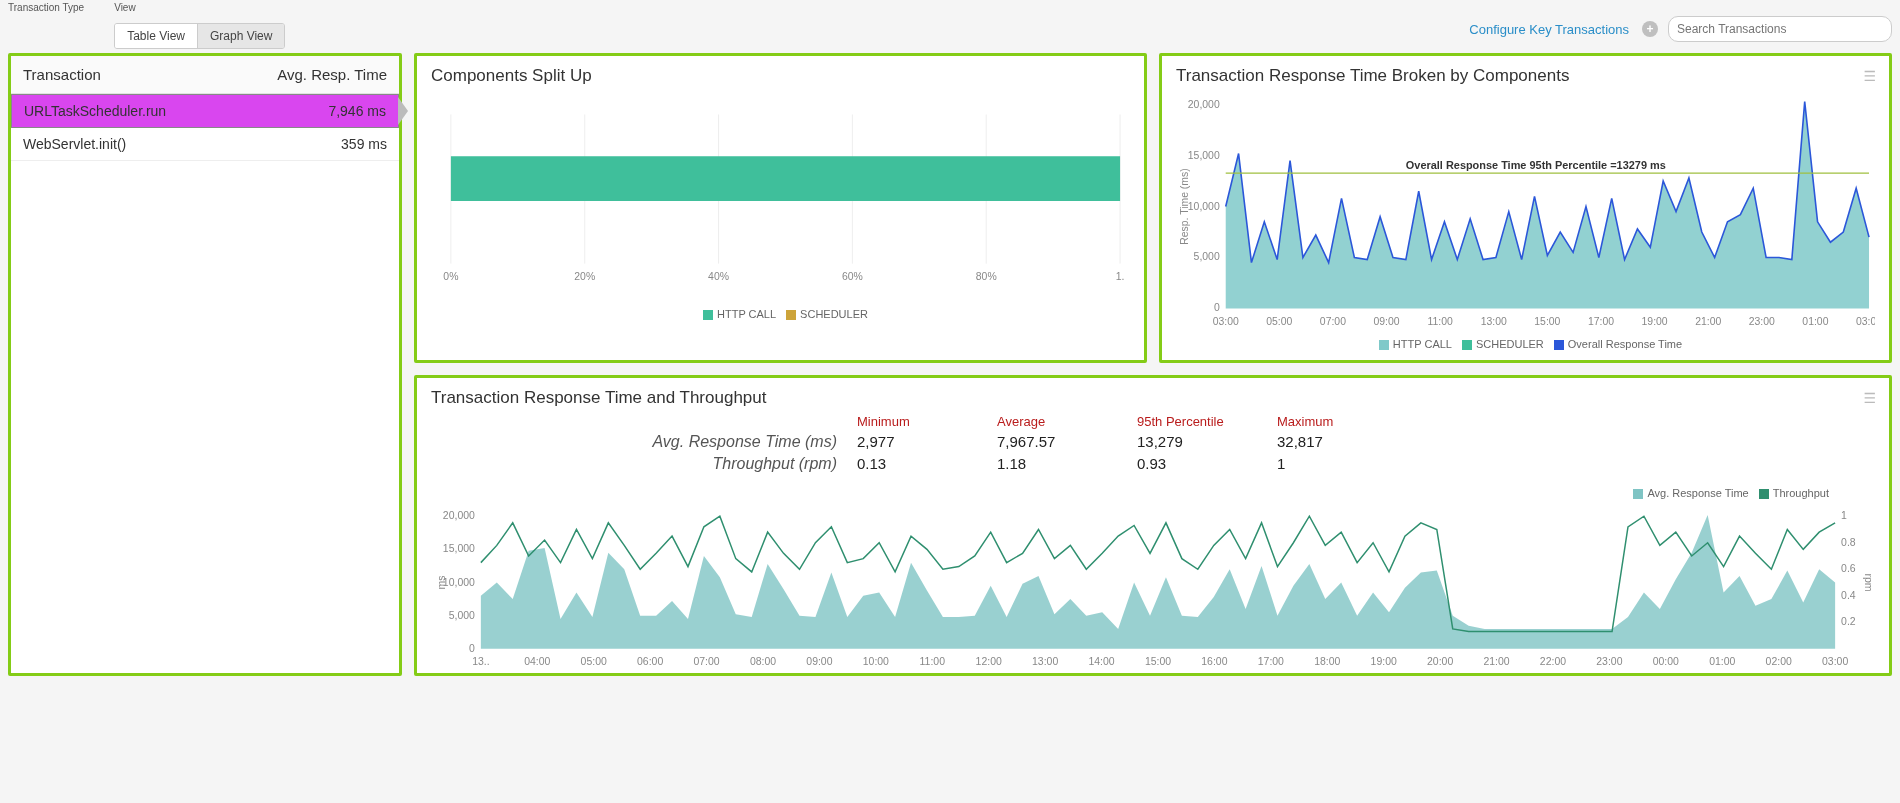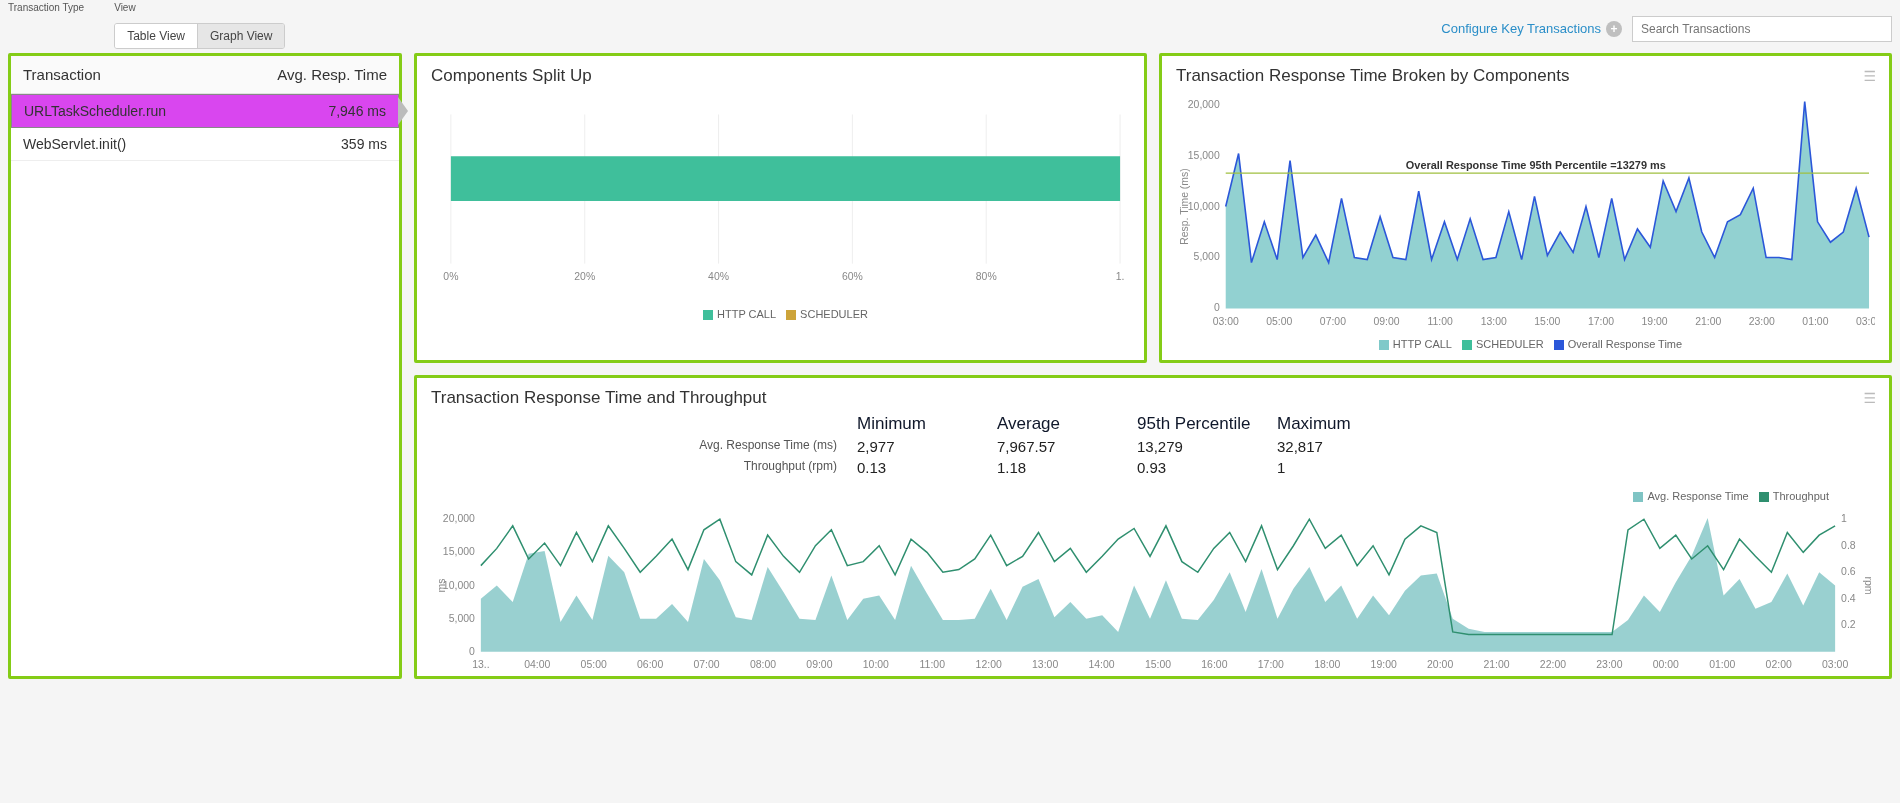--- a/index.html
+++ b/index.html
@@ -43,37 +43,38 @@
     display: flex;
     align-items: center;
     gap: 10px;
     padding-top: 14px;
   }
   .link-action {
     color: #2a8ec8;
     font-size: 13px;
     cursor: pointer;
     display: flex;
-    gap: 5px;
+    align-items: center;
+    gap: 13px;
   }
   .plus-badge {
     display: inline-flex;
     width: 16px; height:16px;
     border-radius: 50%;
     background: #bfbfbf;
     color: #fff;
     align-items: center; justify-content: center;
     font-weight: bold;
     font-size: 12px;
   }
   .search-box {
     border: 1px solid #ccc;
-    border-radius: 0;
+    border-radius: 10px;
     padding: 5px 8px;
-    width: 260px;
+    width: 224px;
     font-size: 12px;
     color: #666;
     background: #fff;
   }
   .layout {
     display: grid;
     grid-template-columns: 394px 1fr;
     gap: 12px;
     padding: 0 8px 8px 8px;
   }
@@ -155,22 +156,22 @@
   .bottom-panel {
     grid-column: 1 / span 2;
   }
   .stats-table {
     display: grid;
     grid-template-columns: 200px repeat(4, 120px);
     gap: 4px 20px;
     padding: 6px 14px 10px 220px;
     font-size: 13px;
   }
-  .stats-table .hdr { color: #0f172a; font-size: 17px; }
-  .stats-table .rowhdr { text-align: right; color: #555; font-size: 12px; }
+  .stats-table .hdr { color: #b91c1c; font-size: 13px; }
+  .stats-table .rowhdr { text-align: right; color: #555; font-size: 16px; font-style: italic; }
   .stats-table .val { color: #222; font-size: 15px; }
   .tick-text {
     font-size: 10.5px;
     fill: #888;
   }
   .percentile-line-text {
     font-size: 11px;
     fill: #333;
     font-weight: 600;
   }

